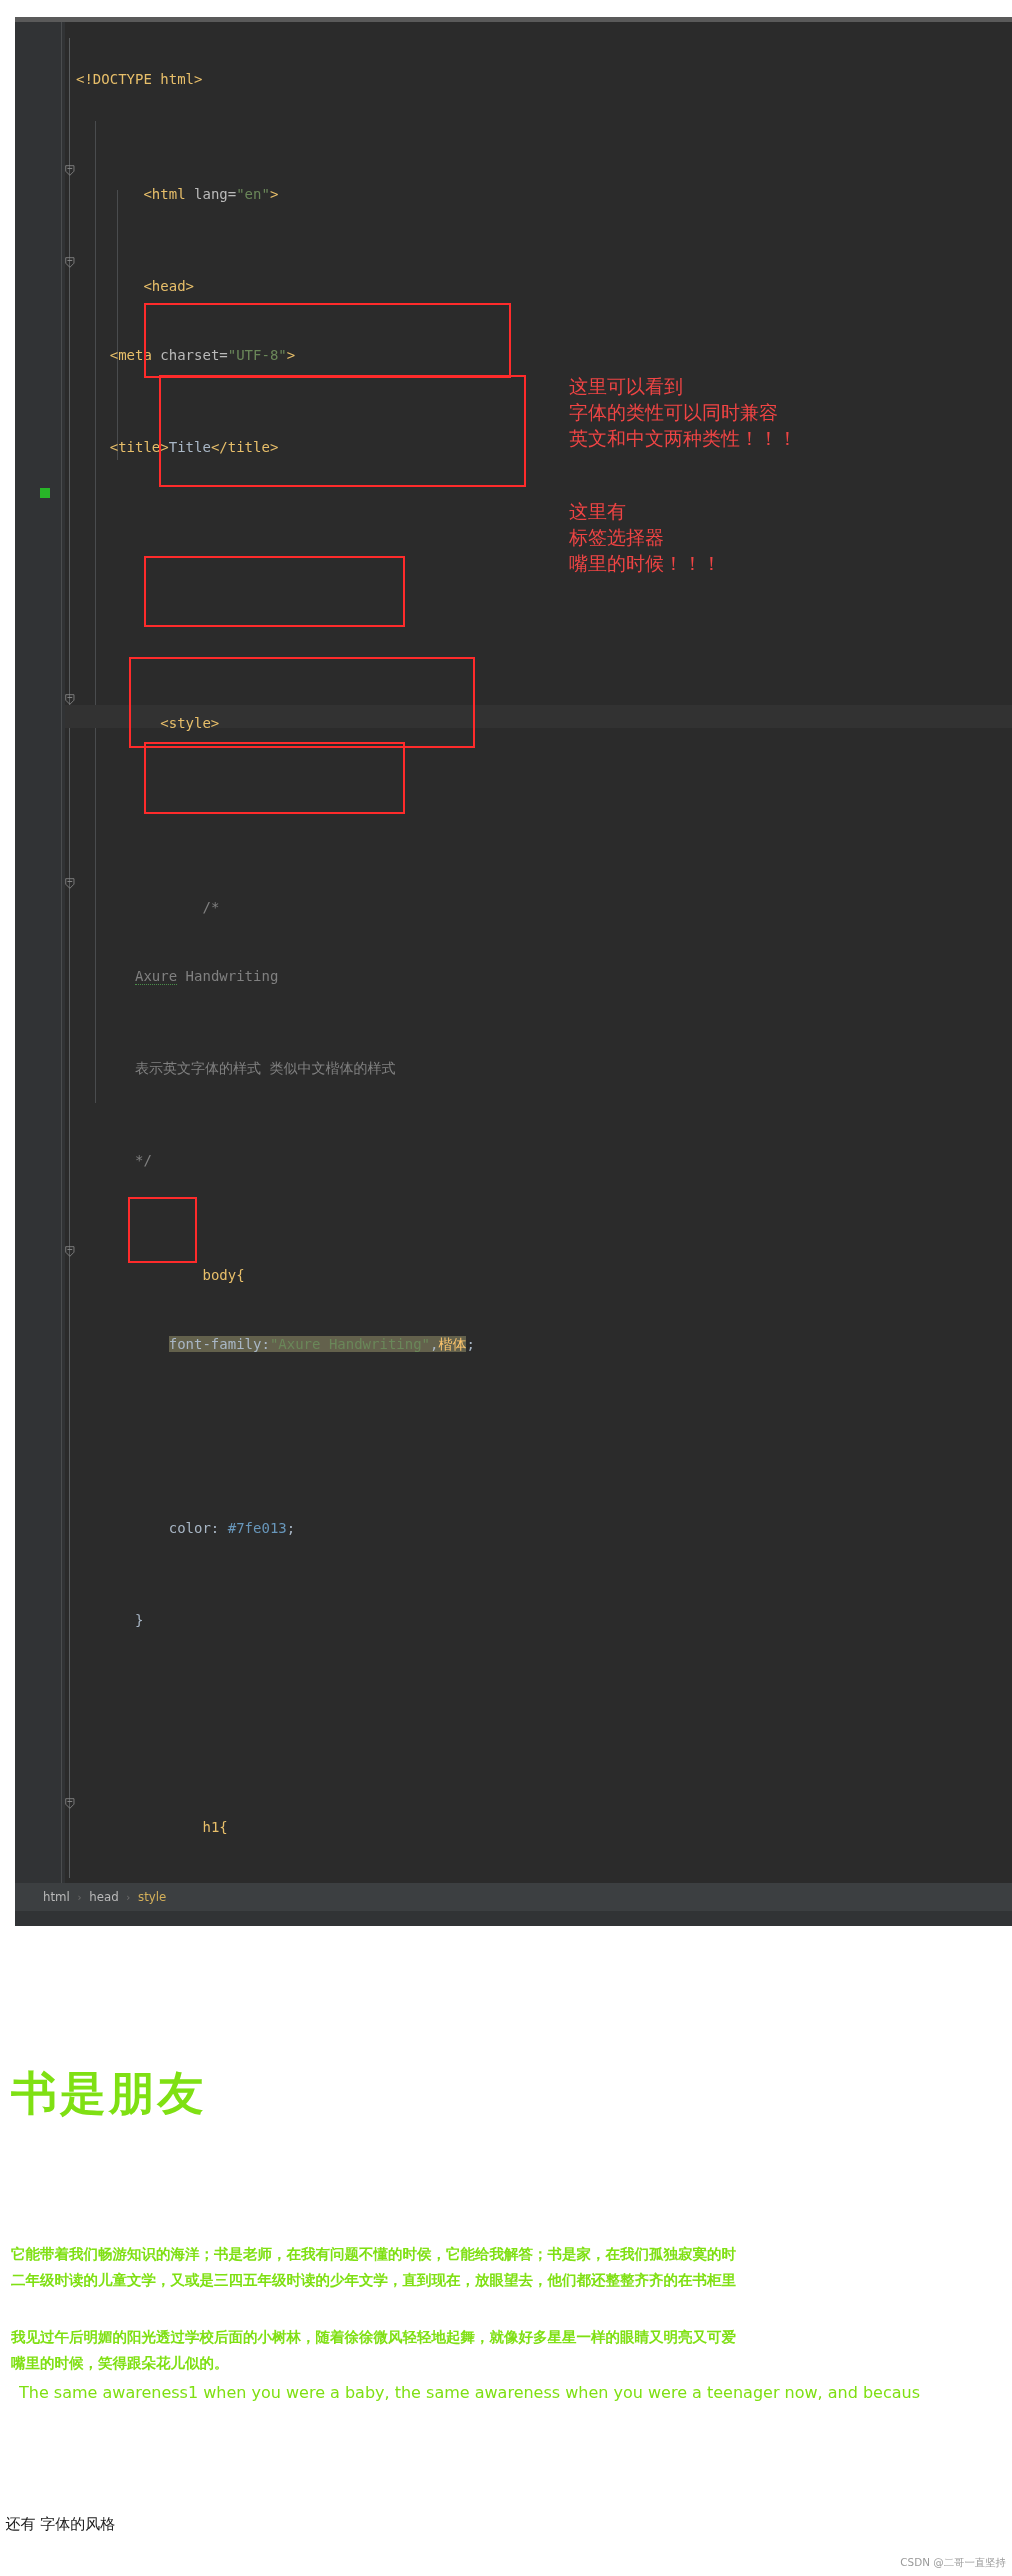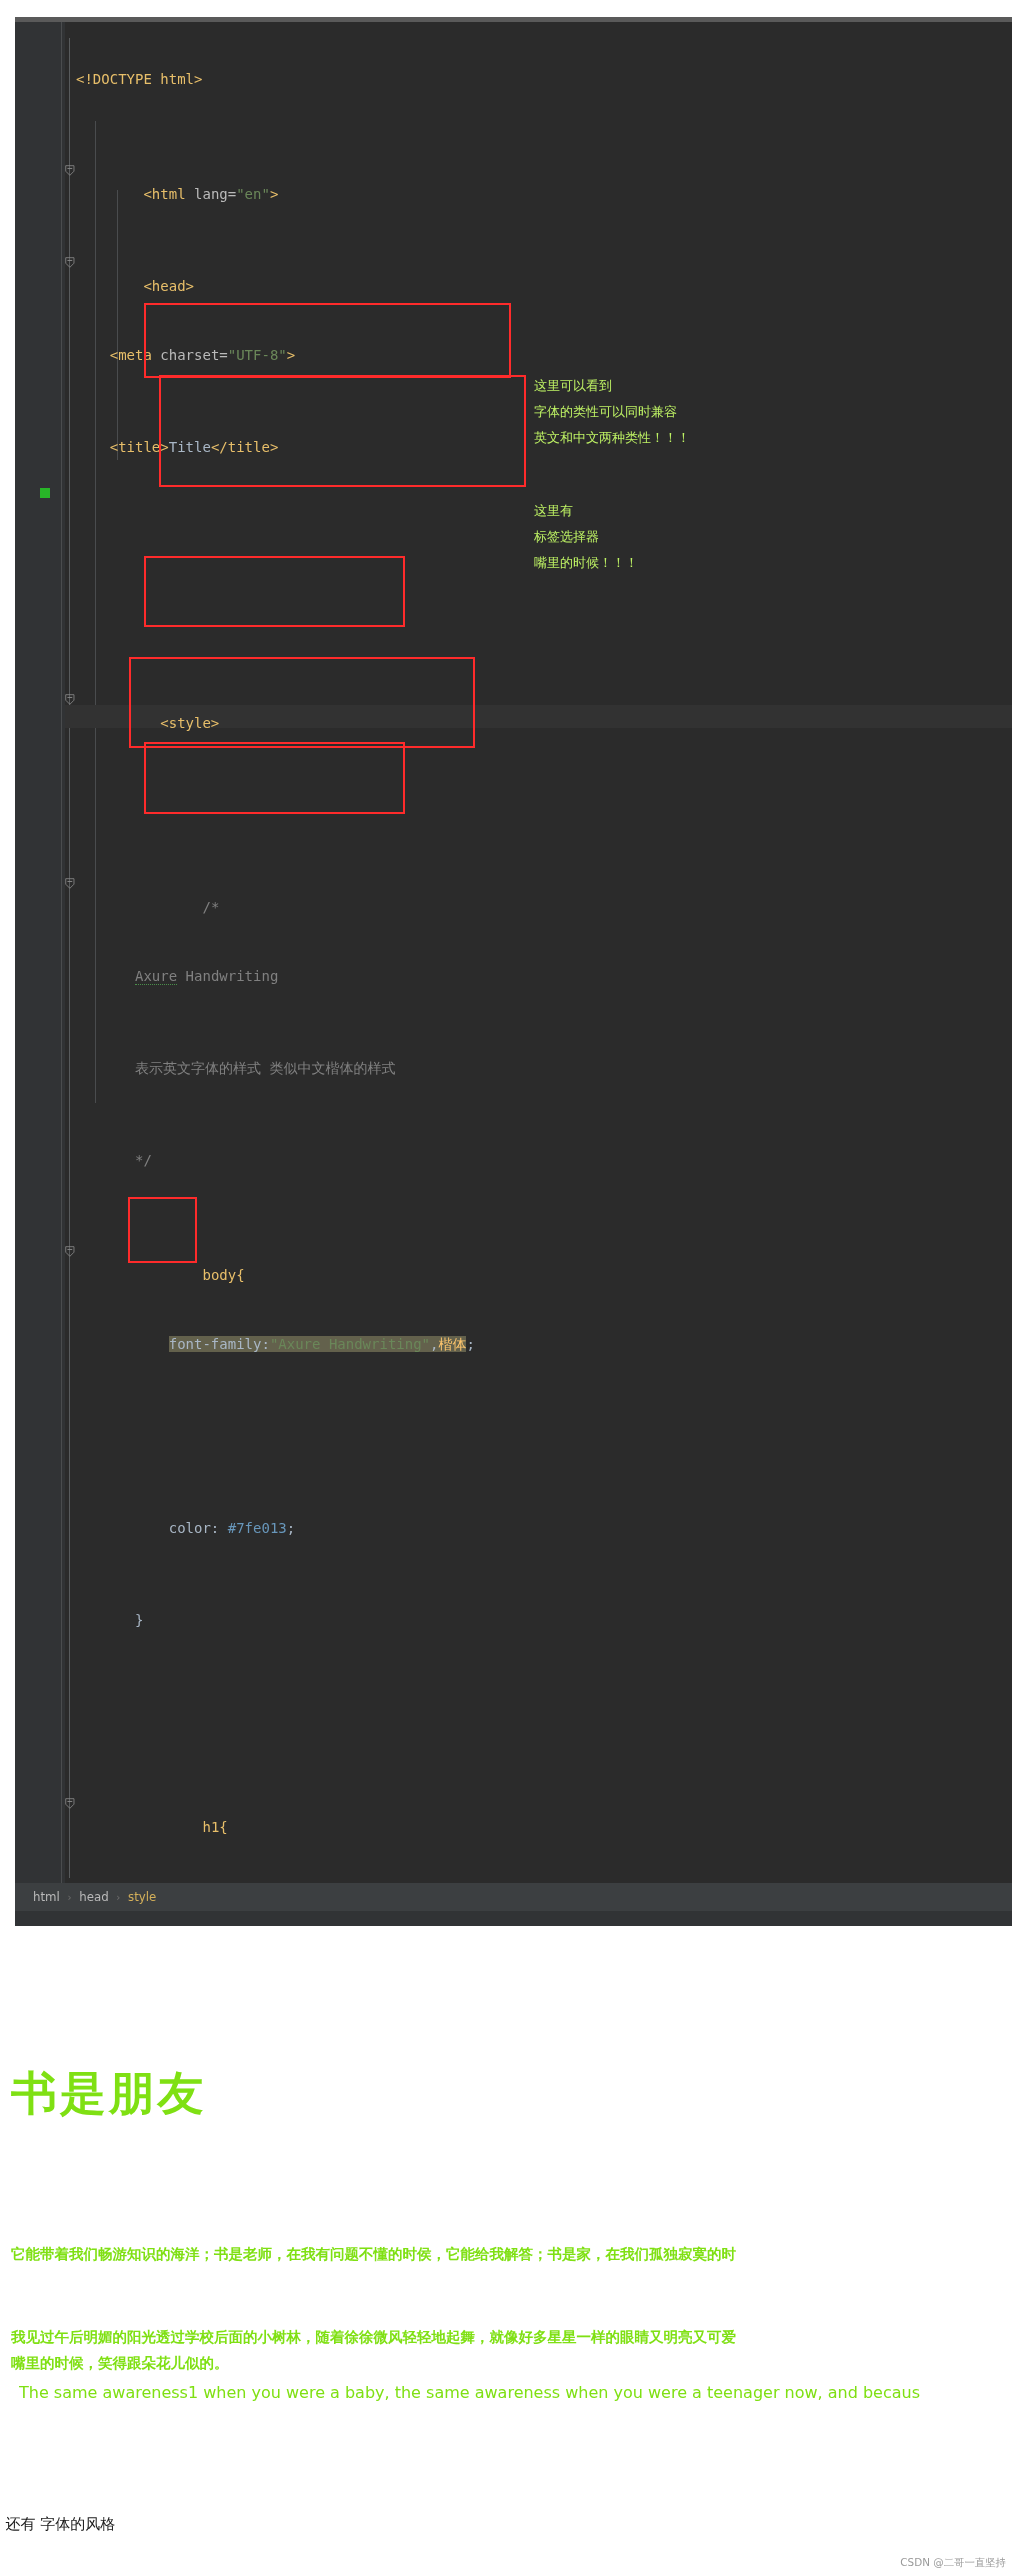--- a/index.html
+++ b/index.html
@@ -72,34 +72,35 @@
 
   .fold{
     position:absolute;left:-11px;top:5.5px;width:9.7px;height:11px;
   }
   .fold svg{display:block;}
 
   
   .rbox{position:absolute;border:2.8px solid #ff2b2b;box-sizing:border-box;pointer-events:none;}
   .rnote{
     position:absolute;
-    color:#bef264;
+    color:#ef4444;
     font-family:"DejaVu Sans","Liberation Sans",sans-serif;
-    font-size:13px;
+    font-size:19px;
     line-height:26px;
     font-weight:400;
     white-space:pre-line;
+    margin-left:35px;
   }
 
   
   .breadcrumb{
     position:absolute;left:0;bottom:15px;width:997px;height:28px;
     background:#3c3f41;
     display:flex;align-items:center;
-    padding-left:18px;
+    padding-left:28px;
     box-sizing:border-box;
     font-family:"DejaVu Sans","Liberation Sans",sans-serif;
     font-size:11.8px;color:#a6a6a6;
   }
   .crumb{color:#b9b9b9;}
   .crumb.last{color:#d4b05a;}
   .crumb-sep{color:#6e6e6e;margin:0 7.6px;font-size:10.4px;}
   .editor-bottom-strip{
     position:absolute;left:0;bottom:0;width:997px;height:15px;background:#313335;
   }
@@ -333,20 +334,21 @@
       <span class="crumb last">style</span>
     </div>
     <div class="editor-bottom-strip"></div>
   </div>
 
   <div class="render">
     <div class="r-h1">书是朋友</div>
 
     <div class="r-p r-p1">
       <div>它能带着我们畅游知识的海洋；书是老师，在我有问题不懂的时侯，它能给我解答；书是家，在我们孤独寂寞的时</div>
+      <div>二年级时读的儿童文学，又或是三四五年级时读的少年文学，直到现在，放眼望去，他们都还整整齐齐的在书柜里</div>
     </div>
 
     <div class="r-p r-p2">
       <div>我见过午后明媚的阳光透过学校后面的小树林，随着徐徐微风轻轻地起舞，就像好多星星一样的眼睛又明亮又可爱</div>
       <div>嘴里的时候，笑得跟朵花儿似的。</div>
     </div>
 
     <div class="r-p r-p3">The same awareness1 when you were a baby, the same awareness when you were a teenager now, and becaus</div>
 
     <div class="r-foot">还有 字体的风格</div>

